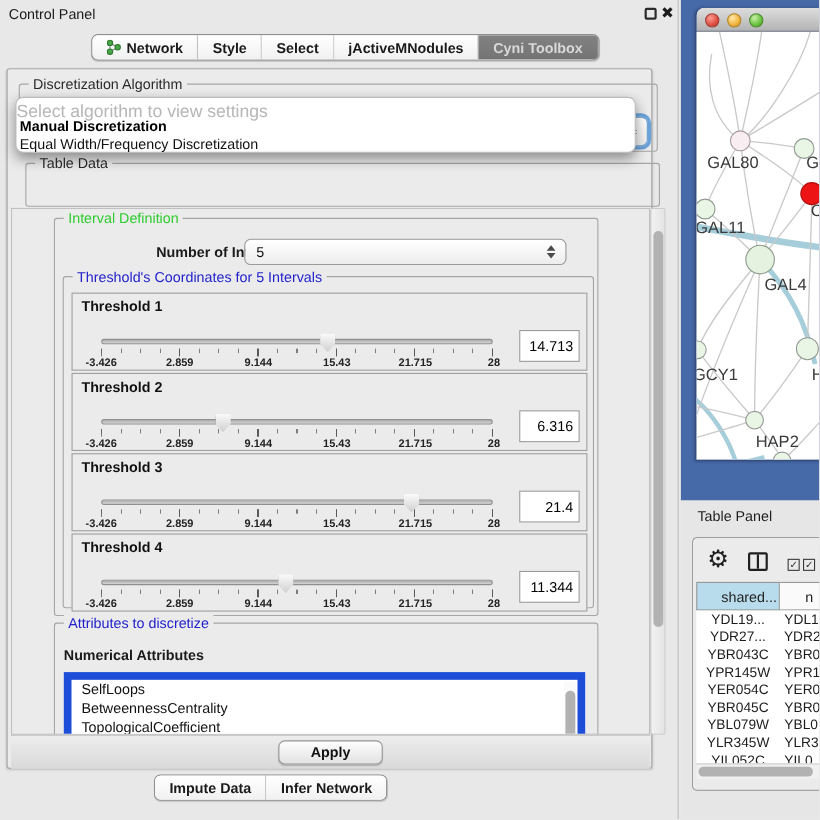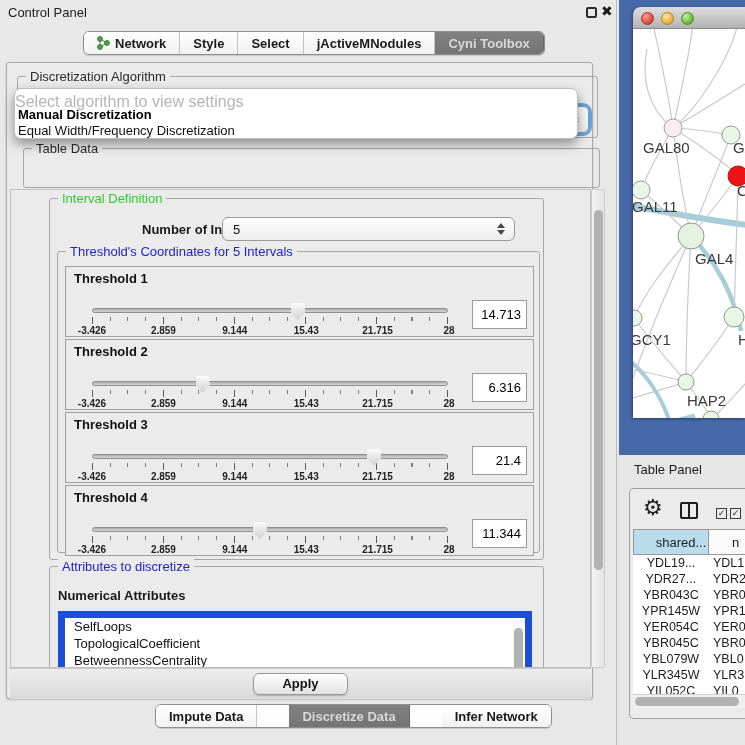--- a/index.html
+++ b/index.html
@@ -13,21 +13,21 @@
   .cp-title { position:absolute; left:8px; top:5px; font-size:13px; color:#1c1c1c; }
   .float-icon { position:absolute; left:586px; top:7px; width:11px; height:11px; border:2px solid #2b2b2b; border-radius:2px; }
   .close-icon { position:absolute; left:601px; top:3px; font-size:14px; font-weight:bold; color:#1c1c1c; }
 
   
   .seg { position:absolute; display:flex; height:24px; border:1px solid #8e8e8e; border-radius:6px; overflow:hidden; background:#fdfdfd; box-shadow:0 1px 1px rgba(0,0,0,0.15); }
   .seg .item { display:flex; align-items:center; gap:5px; padding:0 13px; font-weight:bold; font-size:13px; color:#1a1a1a; background:linear-gradient(#ffffff,#f1f1f1); border-right:1px solid #c2c2c2; cursor:default; white-space:nowrap; }
   .seg .item:last-child { border-right:none; }
   .seg .item.sel { background:linear-gradient(#828282,#747474); color:#d9d9d9; border-right:1px solid #6a6a6a; }
   .top-tabs { left:83px; top:31px; }
-  .bottom-tabs { left:155px; top:704px;gap:32px; }
+  .bottom-tabs { left:140px; top:704px; }
 
   
   .cp-main { position:absolute; left:6px; top:62px; width:587px; height:637px; background:#ebebeb; border:1px solid #a9a9a9; border-radius:3px; box-shadow:0 1px 2px rgba(0,0,0,0.18); }
 
   .groupbox { position:absolute; border:1px solid #a6a6a6; border-radius:3px; }
   .legend { position:absolute; top:-8px; left:8px; background:#ebebeb; padding:0 4px; font-size:13px; white-space:nowrap; }
   .legend.green { color:#2ecc2e; }
   .legend.blue { color:#2222cc; }
   .legend.dark { color:#2a2a2a; }
 
@@ -247,44 +247,41 @@
               <div class="valbox">11.344</div>
             </div>
           </div>
         </div>
 
         <div class="groupbox" style="left:38px; top:376px; width:495px; height:130px;">
           <span class="legend blue">Attributes to discretize</span>
           <span style="position:absolute; left:8px; top:21px; font-weight:bold;">Numerical Attributes</span>
           <div class="attr-list">
             <div class="li">SelfLoops</div>
+            <div class="li">BetweennessCentrality</div>
             <div class="li">TopologicalCoefficient</div>
-            <div class="li">BetweennessCentrality</div>
             <div class="list-scroll">
                 <div class="thumb"></div>
               </div>
           </div>
         </div>
       </div>
 
       <div class="vscroll">
           <div class="thumb"></div>
         </div>
 
       <div class="apply-row">
         <button class="apply-btn">Apply</button>
       </div>
     </div>
 
     <div class="seg bottom-tabs">
       <div class="item">
           <span>Impute Data</span>
-        </div>
-      <div class="item sel">
-          <span>Discretize Data</span>
         </div>
       <div class="item">
           <span>Infer Network</span>
         </div>
     </div>
   </div>
 
   <div class="desktop">
     <div class="net-window">
       <div class="net-titlebar">

